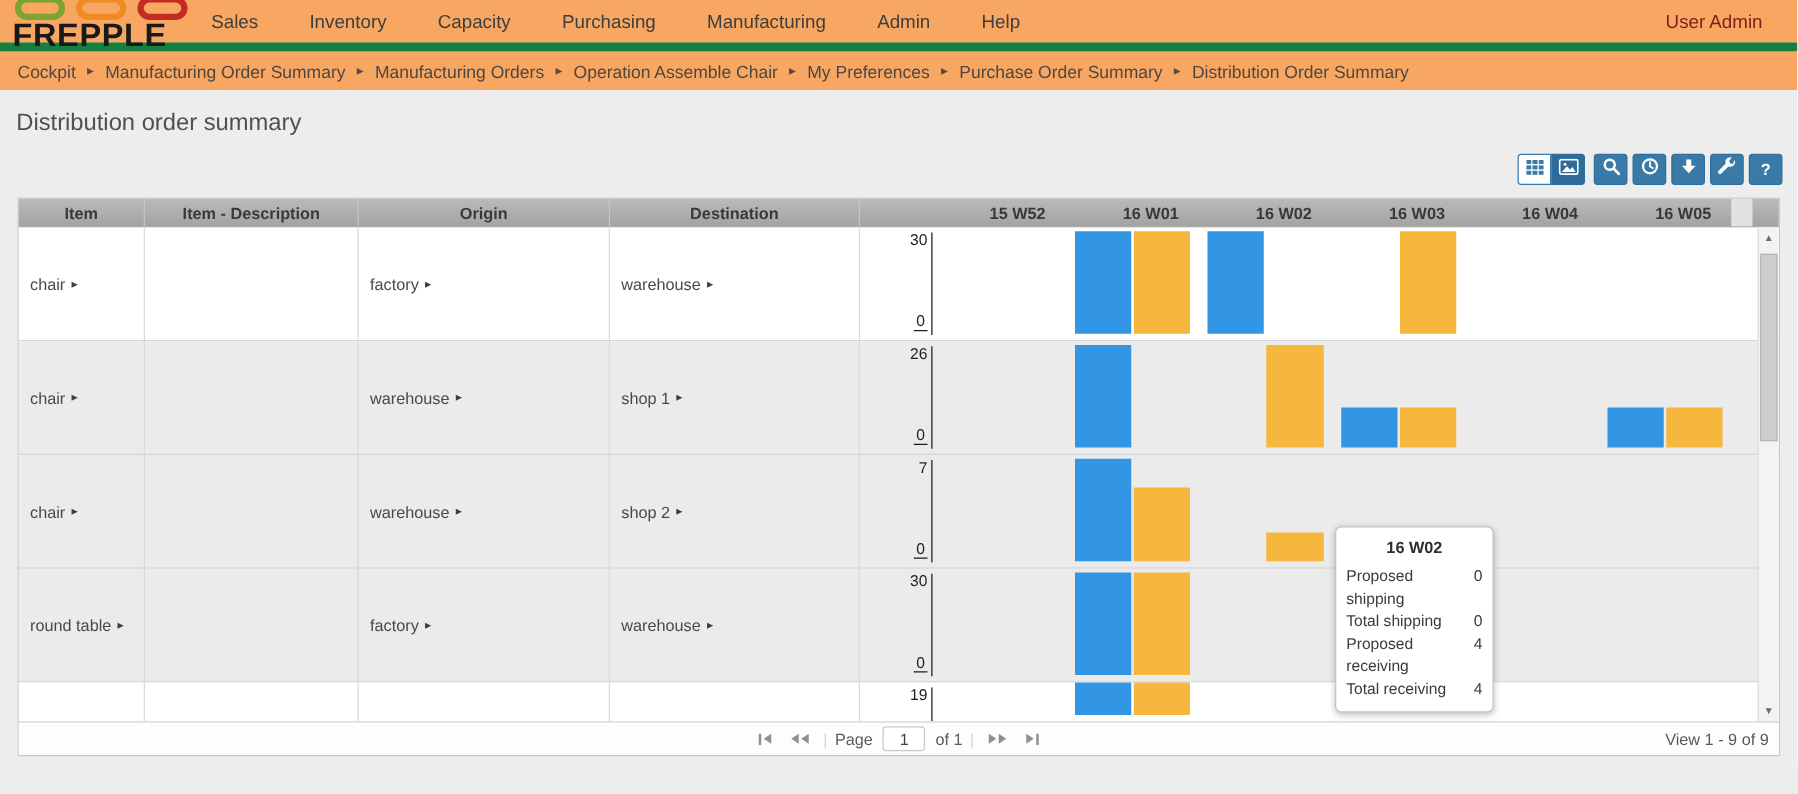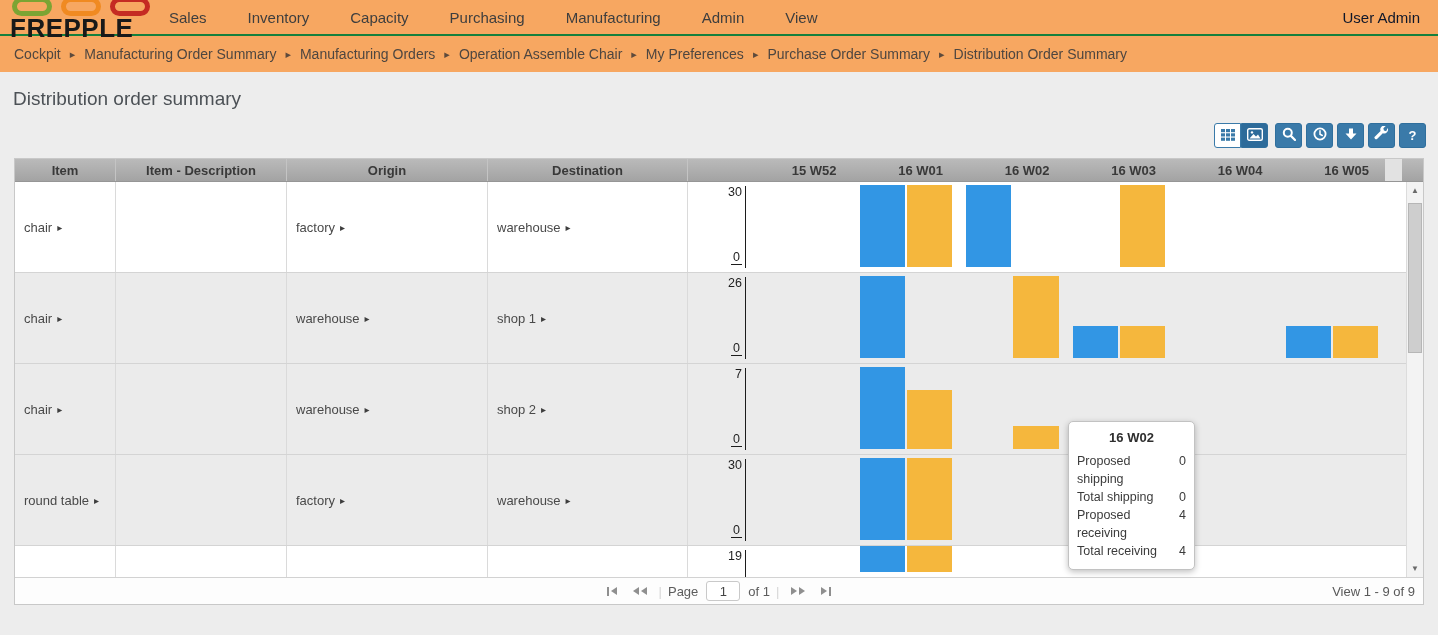--- a/index.html
+++ b/index.html
@@ -11,24 +11,24 @@
   .logo { margin-left:10px; width:140px; cursor:pointer; }
   .logo-pills { display:flex; gap:9px; margin:3px 0 0 2px; }
   .pill { width:44px; height:19px; border-radius:10px; }
   .logo-text { font-size:26px; font-weight:bold; color:#191919; letter-spacing:.5px; line-height:24px; }
   .nav-items { display:flex; gap:37px; margin-left:17px; }
   .nav-item { font-size:15px; color:#3e3e3e; cursor:pointer; padding:4px 2px; }
   .search-input { margin-left:27px; width:180px; height:30px; border:1px solid #e3e3e3; border-radius:4px;
                   padding:0 12px; font-size:15px; color:#333; background:#fff; outline:none;
                   font-family:"Liberation Sans","DejaVu Sans",sans-serif; }
   .search-input::placeholder { color:#9a9a9a; }
-  .nav-user { margin-left:auto; margin-right:18px; font-size:15px; color:#0f172a; cursor:pointer; }
-
-  
-  .breadcrumbs { height:38px; background:#f7a761; border-top:2px solid #15803d; display:flex;
+  .nav-user { margin-left:auto; margin-right:28px; font-size:15px; color:#7f1d1d; cursor:pointer; }
+
+  
+  .breadcrumbs { height:38px; background:#f7a761; border-top:7px solid #15803d; display:flex;
                  align-items:center; padding-left:14px; }
   .crumb { font-size:14px; color:#4e4640; cursor:pointer; }
   .crumb-sep { margin:0 9px; font-size:11px; color:#5d4a3c; }
 
   
   .page-title { margin:16px 0 0 13px; font-size:19px; color:#4c5156; }
   .toolbar { display:flex; justify-content:flex-end; align-items:center; margin:13px 12px 0 0; height:25px; }
   .tb-btn { width:27px; height:25px; background:#3a7aa9; border:1px solid #2f6f9d; border-radius:3px;
             display:flex; align-items:center; justify-content:center; cursor:pointer; margin-left:4px; }
   .tb-group { display:flex; margin-right:3px; }
@@ -113,21 +113,21 @@
       </div>
       <div class="logo-text">FREPPLE</div>
     </div>
     <div class="nav-items">
         <div class="nav-item">Sales</div>
         <div class="nav-item">Inventory</div>
         <div class="nav-item">Capacity</div>
         <div class="nav-item">Purchasing</div>
         <div class="nav-item">Manufacturing</div>
         <div class="nav-item">Admin</div>
-        <div class="nav-item">View</div>
+        <div class="nav-item">Help</div>
       </div>
     <div class="nav-user">User Admin</div>
   </div>
 
   <div class="breadcrumbs">
       <span class="crumb">Cockpit</span>
       <span class="crumb-sep">▸</span>
       <span class="crumb">Manufacturing Order Summary</span>
       <span class="crumb-sep">▸</span>
       <span class="crumb">Manufacturing Orders</span>

